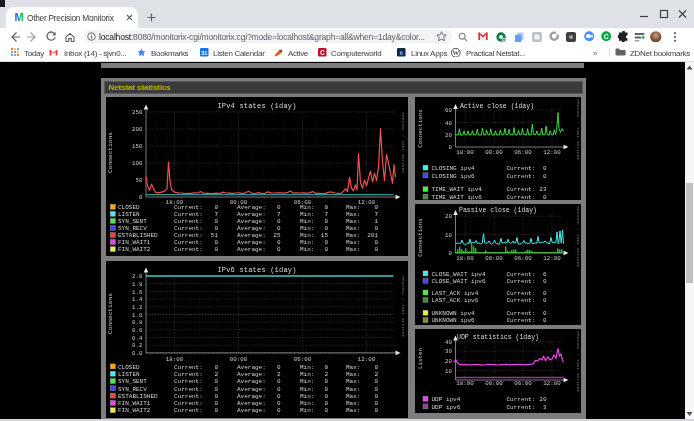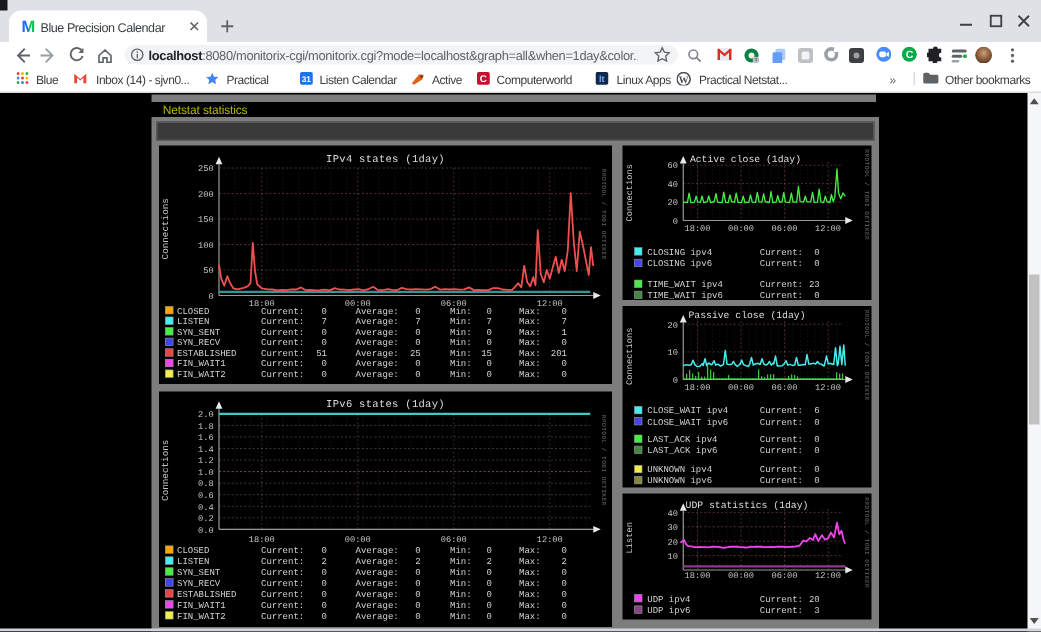--- a/index.html
+++ b/index.html
@@ -5,44 +5,44 @@
 #win{position:relative;width:694px;height:421px;background:#000}
 .abs{position:absolute}
 svg.g{position:absolute}
 .bktxt{position:absolute;top:48.5px;font-size:8px;letter-spacing:-0.3px;color:#3c4043;white-space:nowrap}
 </style></head><body>
 <div id="win">
 
   <div class="abs" style="left:0;top:0;width:694px;height:28px;background:#dee1e6"></div>
   <div class="abs" style="left:0;top:0;width:5px;height:7px;background:#16181d"></div>
   <div class="abs" style="left:6px;top:6.5px;width:132px;height:21.5px;background:#fff;border-radius:8px 8px 0 0"></div>
-  <div class="abs" style="left:27px;top:12.5px;font-size:8.4px;letter-spacing:-0.3px;color:#3c4043">Blue Precision Calendar</div>
+  <div class="abs" style="left:27px;top:12.5px;font-size:8.4px;letter-spacing:-0.3px;color:#3c4043">Other Precision Monitorix</div>
 
   <div class="abs" style="left:0;top:28px;width:694px;height:17.5px;background:#fff"></div>
   <div class="abs" style="left:83px;top:29.8px;width:369px;height:13.4px;background:#f1f3f4;border-radius:7px"></div>
-  <div class="abs" style="left:99px;top:32.2px;width:326px;height:10px;overflow:hidden;font-size:8.6px;letter-spacing:-0.22px;color:#5f6368;white-space:nowrap"><b style="color:#202124;font-weight:bold">localhost</b>:8080/monitorix-cgi/monitorix.cgi?mode=localhost&amp;graph=all&amp;when=1day&amp;color...</div>
+  <div class="abs" style="left:99px;top:32.2px;width:326px;height:10px;overflow:hidden;font-size:8.6px;letter-spacing:-0.22px;color:#5f6368;white-space:nowrap"><b style="color:#202124;font-weight:normal">localhost</b>:8080/monitorix-cgi/monitorix.cgi?mode=localhost&amp;graph=all&amp;when=1day&amp;color...</div>
 
   <div class="abs" style="left:0;top:45.5px;width:694px;height:16.5px;background:#fff;border-bottom:1px solid #d8dbdf"></div>
-  <div class="bktxt" style="left:24px">Blue</div>
+  <div class="bktxt" style="left:24px">Today</div>
   <div class="bktxt" style="left:64px">Inbox (14) - sjvn0...</div>
-  <div class="bktxt" style="left:151px">Practical</div>
+  <div class="bktxt" style="left:151px">Bookmarks</div>
   <div class="bktxt" style="left:213px">Listen Calendar</div>
   <div class="bktxt" style="left:288px">Active</div>
   <div class="bktxt" style="left:331px">Computerworld</div>
   <div class="bktxt" style="left:411px">Linux Apps</div>
   <div class="bktxt" style="left:466px">Practical Netstat...</div>
   <div class="bktxt" style="left:593px;color:#5f6368">»</div>
   <div class="abs" style="left:608.5px;top:48px;width:1px;height:9px;background:#dadce0"></div>
-  <div class="bktxt" style="left:630px">Other bookmarks</div>
+  <div class="bktxt" style="left:630px">ZDNet bookmarks</div>
 
   <div class="abs" style="left:0;top:62px;width:694px;height:359px;background:#000"></div>
   <div class="abs" style="left:101px;top:63px;width:483px;height:5px;background:#7d7d7d"></div>
   <div class="abs" style="left:101px;top:78px;width:484.5px;height:343px;background:#7d7d7d"></div>
   <div class="abs" style="left:103.5px;top:80.5px;width:479.5px;height:13px;background:#3a3a3a;border:1px solid #5a5a5a"></div>
-  <div class="abs" style="left:108.5px;top:69px;font-size:8px;font-weight:normal;color:#b5b500;letter-spacing:-0.1px">Netstat statistics</div>
+  <div class="abs" style="left:108.5px;top:83px;font-size:8px;font-weight:bold;color:#b5b500;letter-spacing:-0.1px">Netstat statistics</div>
   <div class="abs" style="left:105.5px;top:96.5px;width:302px;height:159.5px;background:#000"></div>
   <div class="abs" style="left:105.5px;top:260.5px;width:302px;height:157px;background:#000"></div>
   <div class="abs" style="left:415px;top:96.5px;width:166px;height:103px;background:#000"></div>
   <div class="abs" style="left:415px;top:203.5px;width:166px;height:121px;background:#000"></div>
   <div class="abs" style="left:415px;top:328.5px;width:166px;height:84px;background:#000"></div>
   <svg class="g" style="left:105.5px;top:96.5px" width="302" height="159.5" viewBox="105.5 96.5 302 159.5">
       <text x="256.5" y="107.5" style="font-family:&quot;Liberation Mono&quot;,monospace;font-size:7.0px;fill:#dedede;letter-spacing:0.2px" text-anchor="middle">IPv4 states  (1day)</text>
       <text x="111.5" y="152" transform="rotate(-90 111.5 152)" text-anchor="middle" style="font-family:&quot;Liberation Mono&quot;,monospace;font-size:6.2px;fill:#c8c8c8">Connections</text>
       <line x1="145.5" y1="179.5" x2="393" y2="179.5" stroke="rgba(215,135,135,0.38)" stroke-width="0.6" stroke-dasharray="1.4,1.4"></line>
       <line x1="145.5" y1="162.5" x2="393" y2="162.5" stroke="rgba(215,135,135,0.38)" stroke-width="0.6" stroke-dasharray="1.4,1.4"></line>

